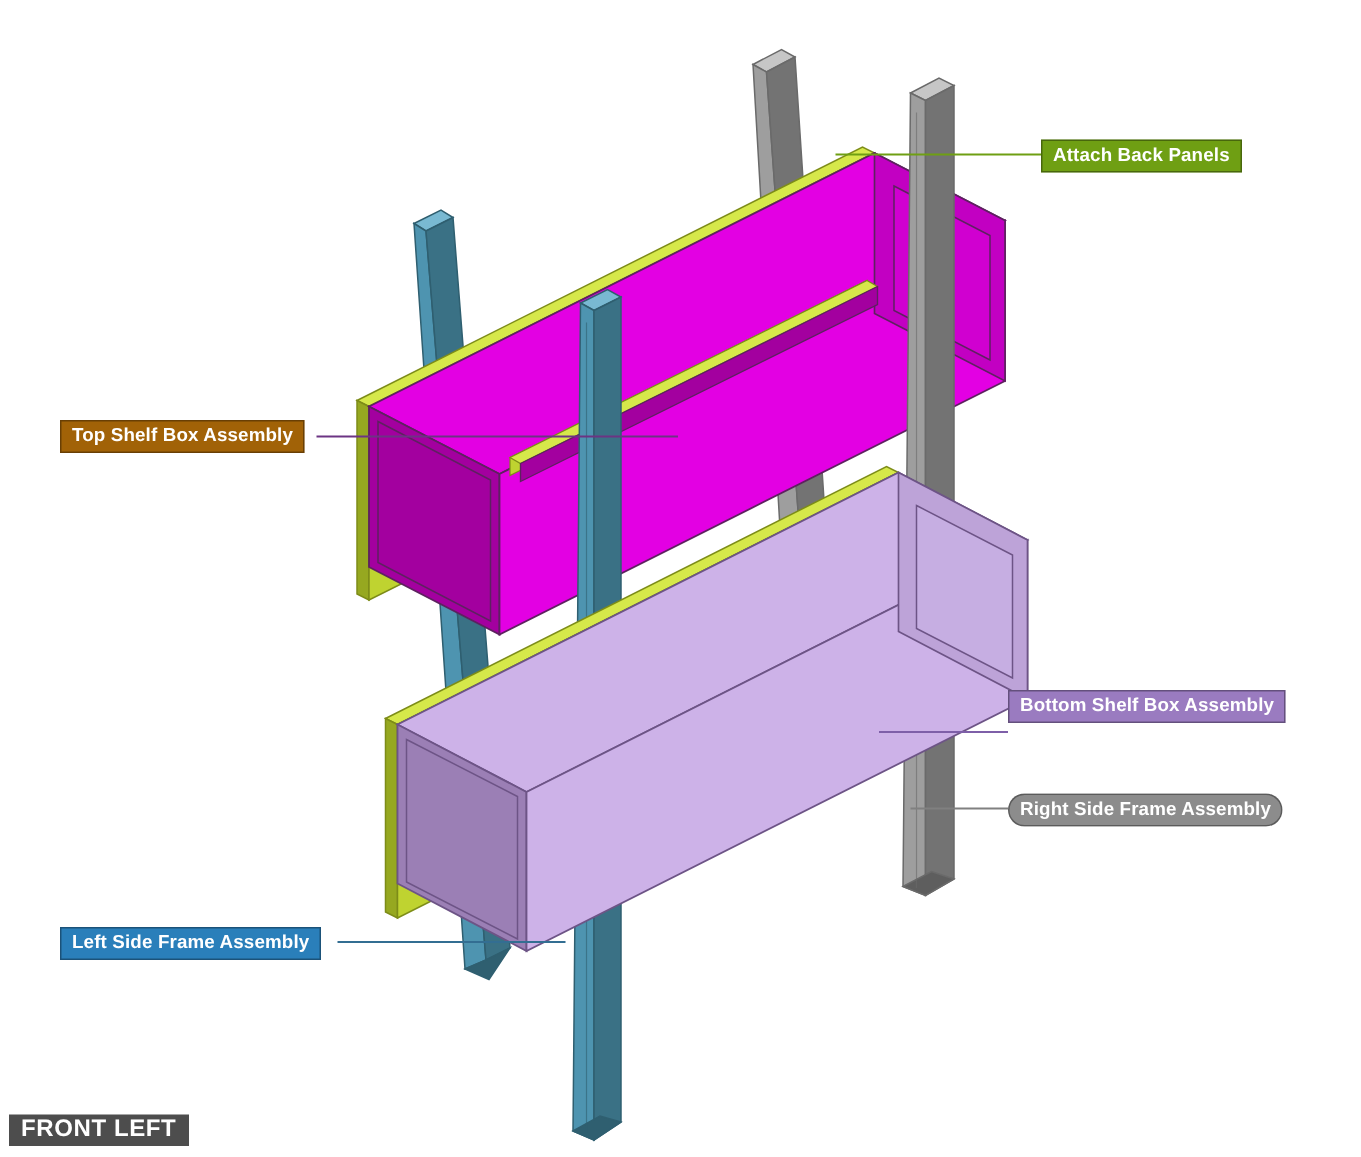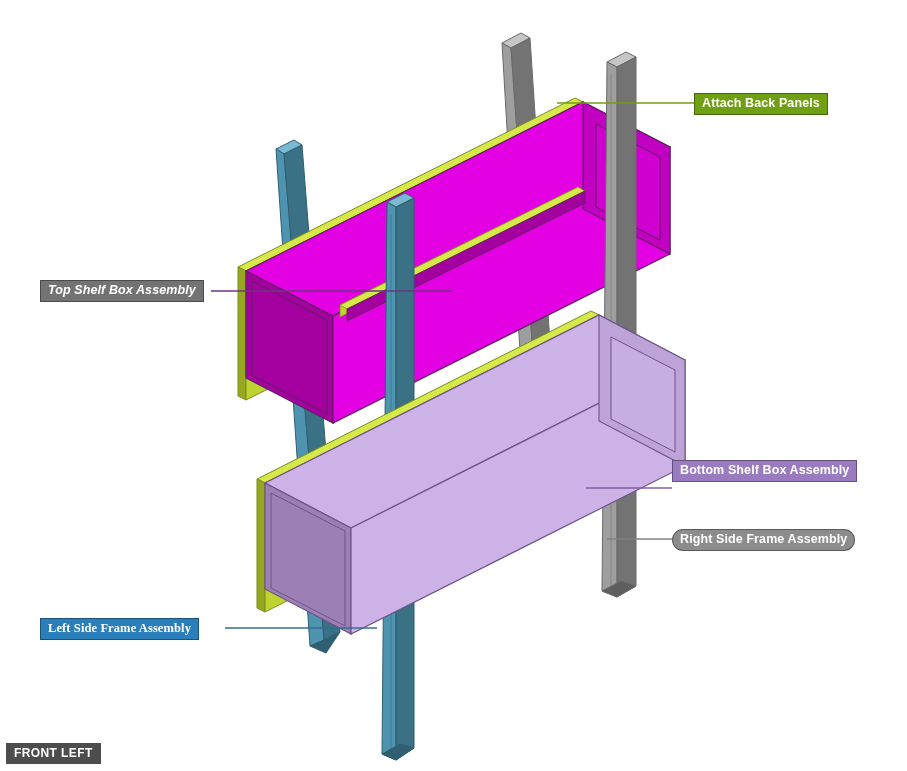--- a/index.html
+++ b/index.html
@@ -41,21 +41,21 @@
     border: 1px solid rgba(0,0,0,0.35);
     text-align: center;
   }
   #view-badge {
     position: absolute;
     left: 6px;
     top: 743px;
     padding: 4px 8px 5px 8px;
     background: #4d4d4d;
     color: #ffffff;
-    font-size: 12px;
+    font-size: 16px;
     font-weight: bold;
     letter-spacing: 0.4px;
     line-height: 12px;
     white-space: nowrap;
   }
 </style>
 </head>
 <body>
 
 <div id="stage">
@@ -144,23 +144,23 @@
       <line x1="694" y1="103" x2="557" y2="103" stroke="#6f9f13"></line>
       <line x1="211" y1="291" x2="452" y2="291" stroke="#6c3483"></line>
       <line x1="672" y1="488" x2="586" y2="488" stroke="#7e5fa8"></line>
       <line x1="672" y1="539" x2="607" y2="539" stroke="#808080"></line>
       <line x1="225" y1="628" x2="377" y2="628" stroke="#336e92"></line>
     </g>
   </svg>
 
   <div class="callout outlined" style="left:694px; top:93px; background:#6f9f13;">Attach Back Panels</div>
 
-  <div class="callout outlined" style="left:40px; top:280px; background:#737373;font-style:italic;">Top Shelf Box Assembly</div>
+  <div class="callout outlined" style="left:40px; top:280px; background:#a16207;">Top Shelf Box Assembly</div>
 
   <div class="callout outlined" style="left:672px; top:460px; background:#9a7bc0;">Bottom Shelf Box Assembly</div>
 
   <div class="callout outlined" style="left:672px; top:529px; background:#8c8c8c;border-radius:11px;">Right Side Frame Assembly</div>
 
-  <div class="callout outlined" style="left:40px; top:618px; background:#2a7fba;font-family:Liberation Serif, serif;">Left Side Frame Assembly</div>
+  <div class="callout outlined" style="left:40px; top:618px; background:#2a7fba;">Left Side Frame Assembly</div>
 
   <div id="view-badge">FRONT LEFT</div>
 
 </div>
 
 </body></html>

